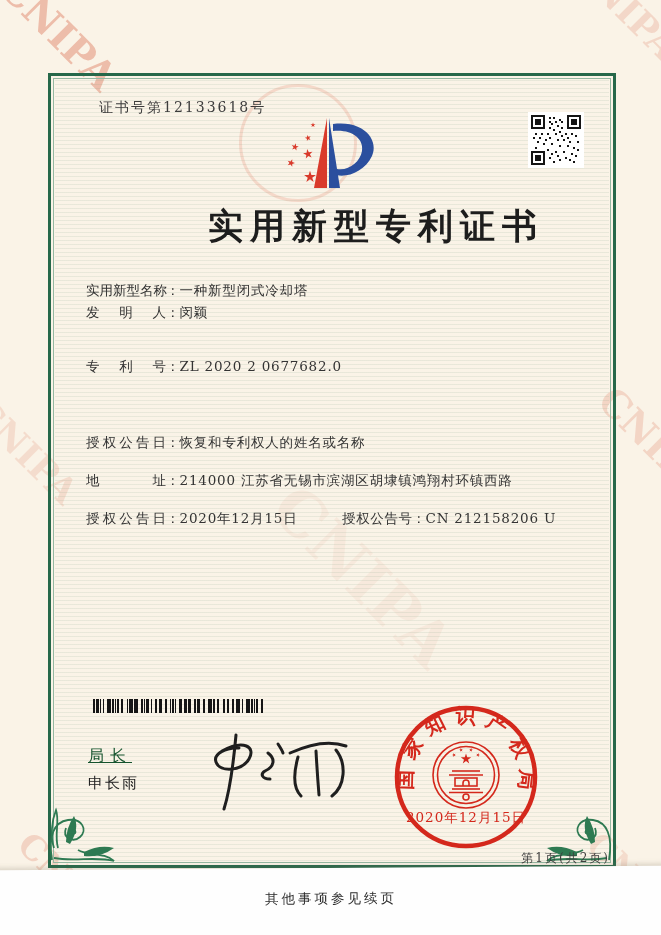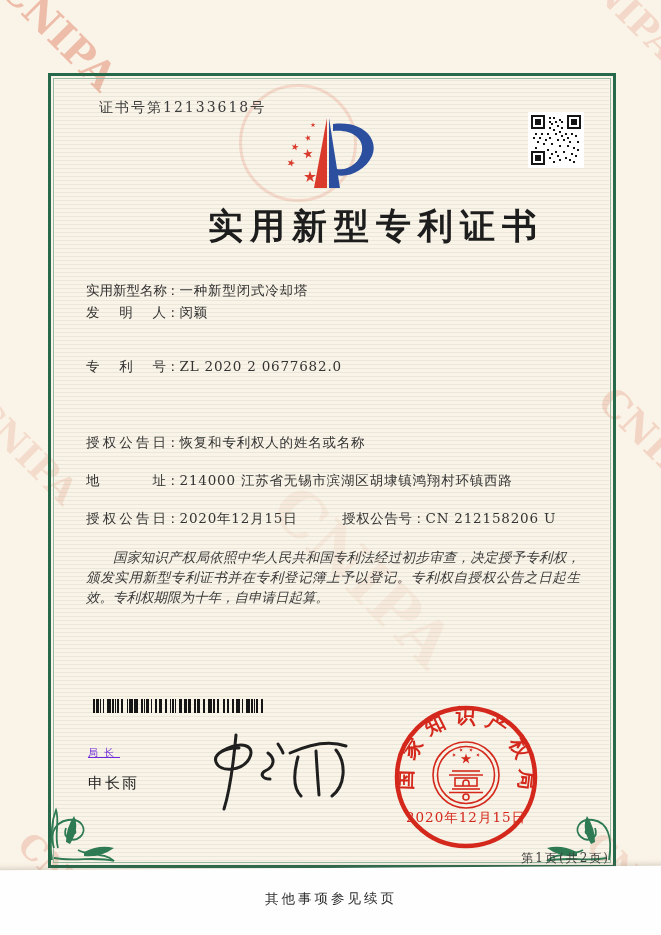--- a/index.html
+++ b/index.html
@@ -40,21 +40,21 @@
   .body-text{position:absolute;left:86px;top:547px;width:494px;font-size:13.5px;line-height:20px;
              color:#3a3a3a;text-align:justify;font-style:italic;}
   .body-text p{margin:0;text-indent:2em;}
   
   .barcode{position:absolute;left:93px;top:699px;width:172px;height:14px;
     background-image:
       repeating-linear-gradient(90deg,#151515 0 1.6px,transparent 1.6px 4.8px),
       repeating-linear-gradient(90deg,#151515 0 1px,transparent 1px 7.3px),
       repeating-linear-gradient(90deg,transparent 0 2.9px,#151515 2.9px 5.1px,transparent 5.1px 12.7px);}
   
-  .sig-title{position:absolute;left:88px;top:746px;font-size:10px;letter-spacing:6px;color:#6d28d9;text-decoration:underline;}
+  .sig-title{position:absolute;left:88px;top:746px;font-size:16px;letter-spacing:6px;color:#14532d;text-decoration:underline;}
   .sig-name{position:absolute;left:88px;top:774px;font-size:15px;letter-spacing:2px;color:#222;}
   .sig-svg{position:absolute;left:192px;top:729px;width:172px;height:86px;}
   .sig-svg path{stroke:#1f1f1f;stroke-width:3;fill:none;stroke-linecap:round;}
   
   .seal{position:absolute;left:390px;top:701px;width:152px;height:152px;}
   .seal .ring{fill:none;stroke:#d4281c;stroke-width:4.5;}
   .seal .em{stroke:#d4281c;fill:none;stroke-width:1.6;}
   .seal .star{fill:#d4281c;stroke:none;}
   .seal-text{font-size:20px;font-weight:700;letter-spacing:9px;fill:#d4281c;
              font-family:"DejaVu Serif","Liberation Serif",serif;}
@@ -209,21 +209,20 @@
     <span class="flabel">地址</span><span>：</span><span class="fvalue">214000 江苏省无锡市滨湖区胡埭镇鸿翔村环镇西路</span>
   </div>
   <div class="field-row" style="top:510px">
     <span class="flabel">授权公告日</span><span>：</span><span class="fvalue">2020年12月15日</span>
     <span class="pair2">
       <span class="flabel">授权公告号</span><span>：</span><span class="fvalue">CN 212158206 U</span>
     </span>
   </div>
 
   <div class="body-text">
-    <p>国家知识产权局依照中华人民共和国专利法经过初步审查，决定授予专利权，颁发实用新型专利证书并在专利登记簿上予以登记。专利权自授权公告之日起生效。专利权期限为十年，自申请日起算。</p>
   </div>
 
   <div class="barcode"></div>
 
   <div class="sig-title">局长</div>
   <div class="sig-name">申长雨</div>
   <svg class="sig-svg" viewBox="0 0 172 86">
     <path d="M30,22 C52,10 64,18 57,30 C50,42 28,44 24,33 C21,25 34,18 47,19"></path>
     <path d="M44,6 C42,28 39,58 32,80"></path>
     <path d="M76,24 C84,30 82,38 73,42 C68,45 70,50 78,50"></path>

